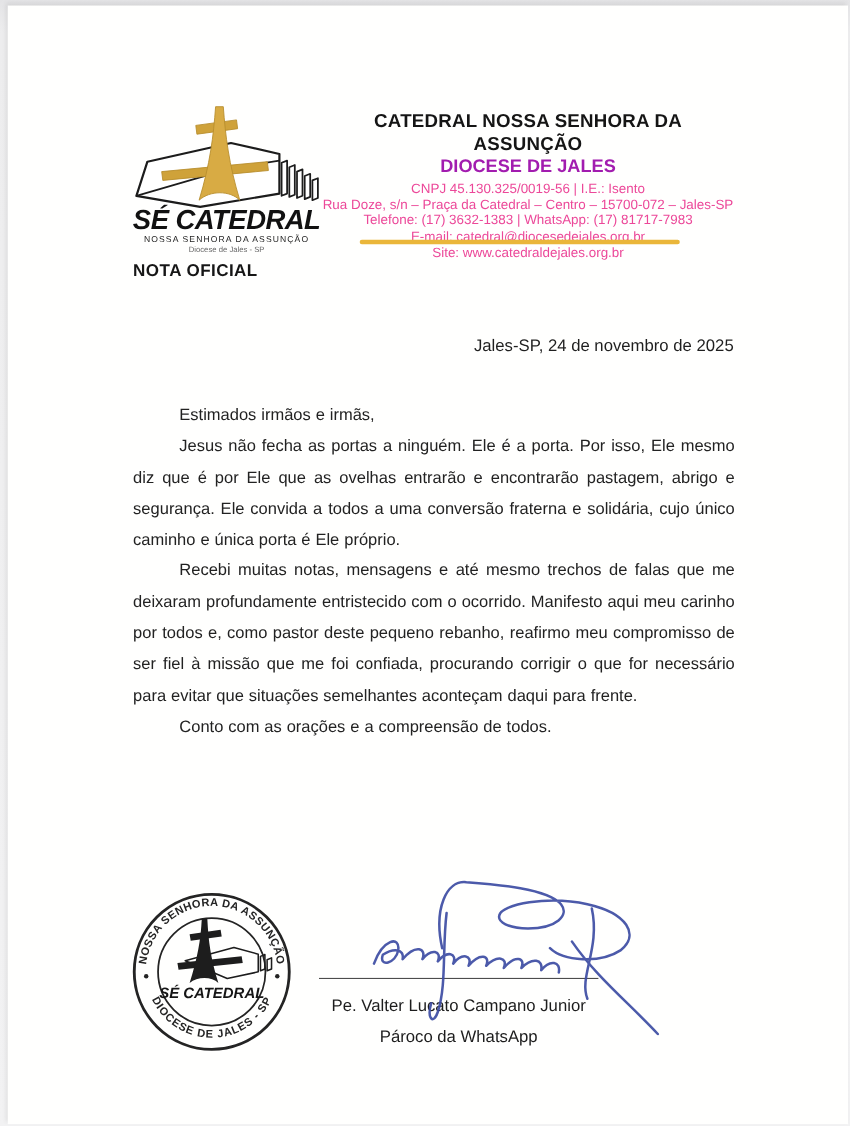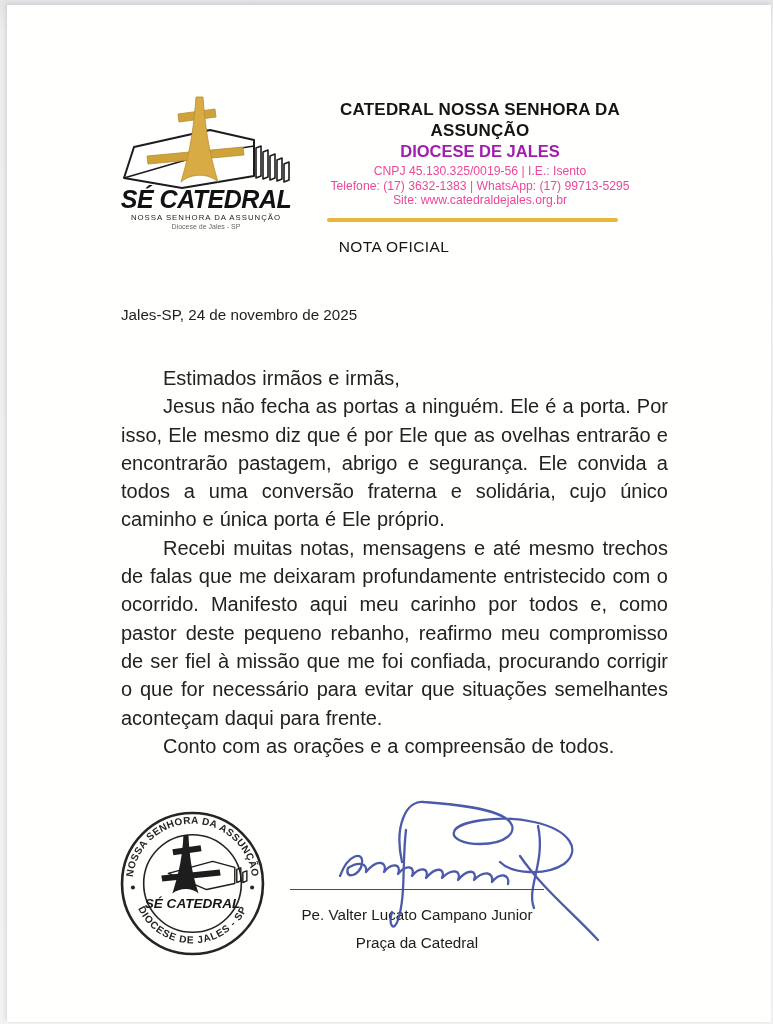--- a/index.html
+++ b/index.html
@@ -15,27 +15,27 @@
     background:#fffffe;box-shadow:-2px -2px 4px rgba(0,0,0,.08), 0 0 2px rgba(0,0,0,.06);
   }
   
   .logo-svg{position:absolute;left:110px;top:84px;width:178px;height:144px;}
   .lh-text{position:absolute;left:283px;top:94px;width:380px;text-align:center;}
   .lh-title{font-size:17px;font-weight:700;line-height:21px;letter-spacing:.2px;color:#151515;}
   .lh-title2{font-size:16.5px;font-weight:700;line-height:20px;margin-bottom:3px;color:#a21caf;}
   .lh-line{font-size:12.2px;line-height:14.7px;color:#ec4899;}
   .gold-rule{position:absolute;left:320px;top:213px;width:291px;height:4px;background:#eab country63a;background:#eab63a;border-radius:2px;}
   
-  .doc-title{position:absolute;left:114px;top:233px;width:546px;text-align:center;
-    font-size:15.5px;font-weight:400;letter-spacing:.4px;color:#161616;}
-  .dateline{position:absolute;left:114px;top:301px;width:546px;text-align:left;font-size:15.2px;color:#1f1f1f;}
+  .doc-title{position:absolute;left:114px;top:233px;width:546px;text-align:left;
+    font-size:15.5px;font-weight:700;letter-spacing:.4px;color:#161616;}
+  .dateline{position:absolute;left:114px;top:301px;width:546px;text-align:right;font-size:15.2px;color:#1f1f1f;}
   
   .body-text{position:absolute;left:114px;top:359px;width:547px;}
   .body-text p{
-    margin:0;font-size:20px;line-height:28.3px;text-align:justify;
+    margin:0;font-size:15px;line-height:28.3px;text-align:justify;
     text-indent:42px;color:#222;word-spacing:.02em;
   }
   
   .seal-svg{position:absolute;left:109px;top:802px;width:153px;height:153px;}
   .sig-svg{position:absolute;left:295px;top:787px;width:330px;height:160px;z-index:3;}
   .sig-line{position:absolute;left:283px;top:884px;width:254px;height:0;border-top:1.7px solid #4c4c4c;z-index:2;}
   .sig-name{position:absolute;left:240px;top:901px;width:340px;text-align:center;font-size:15.2px;color:#1d1d1d;z-index:1;}
   .sig-role{position:absolute;left:240px;top:929px;width:340px;text-align:center;font-size:15.2px;color:#1d1d1d;}
   svg text{font-family:"Liberation Sans","DejaVu Sans",sans-serif;}
 </style>
@@ -67,21 +67,23 @@
 
       <text x="89" y="119" text-anchor="middle" font-size="25" font-weight="800" font-style="italic" fill="#111" letter-spacing="-0.5">SÉ CATEDRAL</text>
       <text x="89" y="131" text-anchor="middle" font-size="7.8" letter-spacing="1" fill="#222">NOSSA SENHORA DA ASSUNÇÃO</text>
       <text x="89" y="140" text-anchor="middle" font-size="7" fill="#666">Diocese de Jales - SP</text>
     </svg>
 
     <header class="lh-text">
       <div class="lh-title">CATEDRAL NOSSA SENHORA DA ASSUNÇÃO</div>
       <div class="lh-title2">DIOCESE DE JALES</div>
       <div class="lh-line">CNPJ 45.130.325/0019-56 | I.E.: Isento</div>
-      <div class="lh-line">Telefone: (17) 3632-1383 | WhatsApp: (17) 99713-5295</div>
+      <div class="lh-line">Rua Doze, s/n – Praça da Catedral – Centro – 15700-072 – Jales-SP</div>
+      <div class="lh-line">Telefone: (17) 3632-1383 | WhatsApp: (17) 81717-7983</div>
+      <div class="lh-line">E-mail: catedral@diocesedejales.org.br</div>
       <div class="lh-line">Site: www.catedraldejales.org.br</div>
     </header>
     <div class="gold-rule"></div>
 
     <div class="doc-title">NOTA OFICIAL</div>
     <div class="dateline">Jales-SP, 24 de novembro de 2025</div>
 
     <main class="body-text">
       <p>Estimados irmãos e irmãs,</p>
       <p>Jesus não fecha as portas a ninguém. Ele é a porta. Por isso, Ele mesmo diz que é por Ele que as ovelhas entrarão e encontrarão pastagem, abrigo e segurança. Ele convida a todos a uma conversão fraterna e solidária, cujo único caminho e única porta é Ele próprio.</p>
@@ -126,16 +128,16 @@
         <path d="M 38 84 C 46 62, 62 58, 60 72 C 58 84, 42 88, 46 76 C 55 70, 66 70, 64 80 C 76 66, 86 70, 82 80 C 90 70, 100 72, 96 82 C 104 72, 114 74, 110 84 C 118 74, 128 76, 124 86 C 134 74, 144 76, 140 86 C 150 76, 160 78, 156 88 C 166 76, 176 78, 172 88 C 182 78, 192 80, 190 90 C 198 80, 208 82, 206 92"></path>
 
         <path d="M 104 38 C 100 70, 104 104, 96 128 C 92 140, 86 134, 90 120"></path>
 
         <path d="M 236 34 C 244 70, 224 96, 232 116"></path>
         <path d="M 218 64 C 240 96, 270 120, 296 148"></path>
       </g>
     </svg>
     <div class="sig-line"></div>
     <div class="sig-name">Pe. Valter Lucato Campano Junior</div>
-    <div class="sig-role">Praça da Catedral</div>
+    <div class="sig-role">Pároco da WhatsApp</div>
 
   </div>
 </div>
 
 </body></html>

